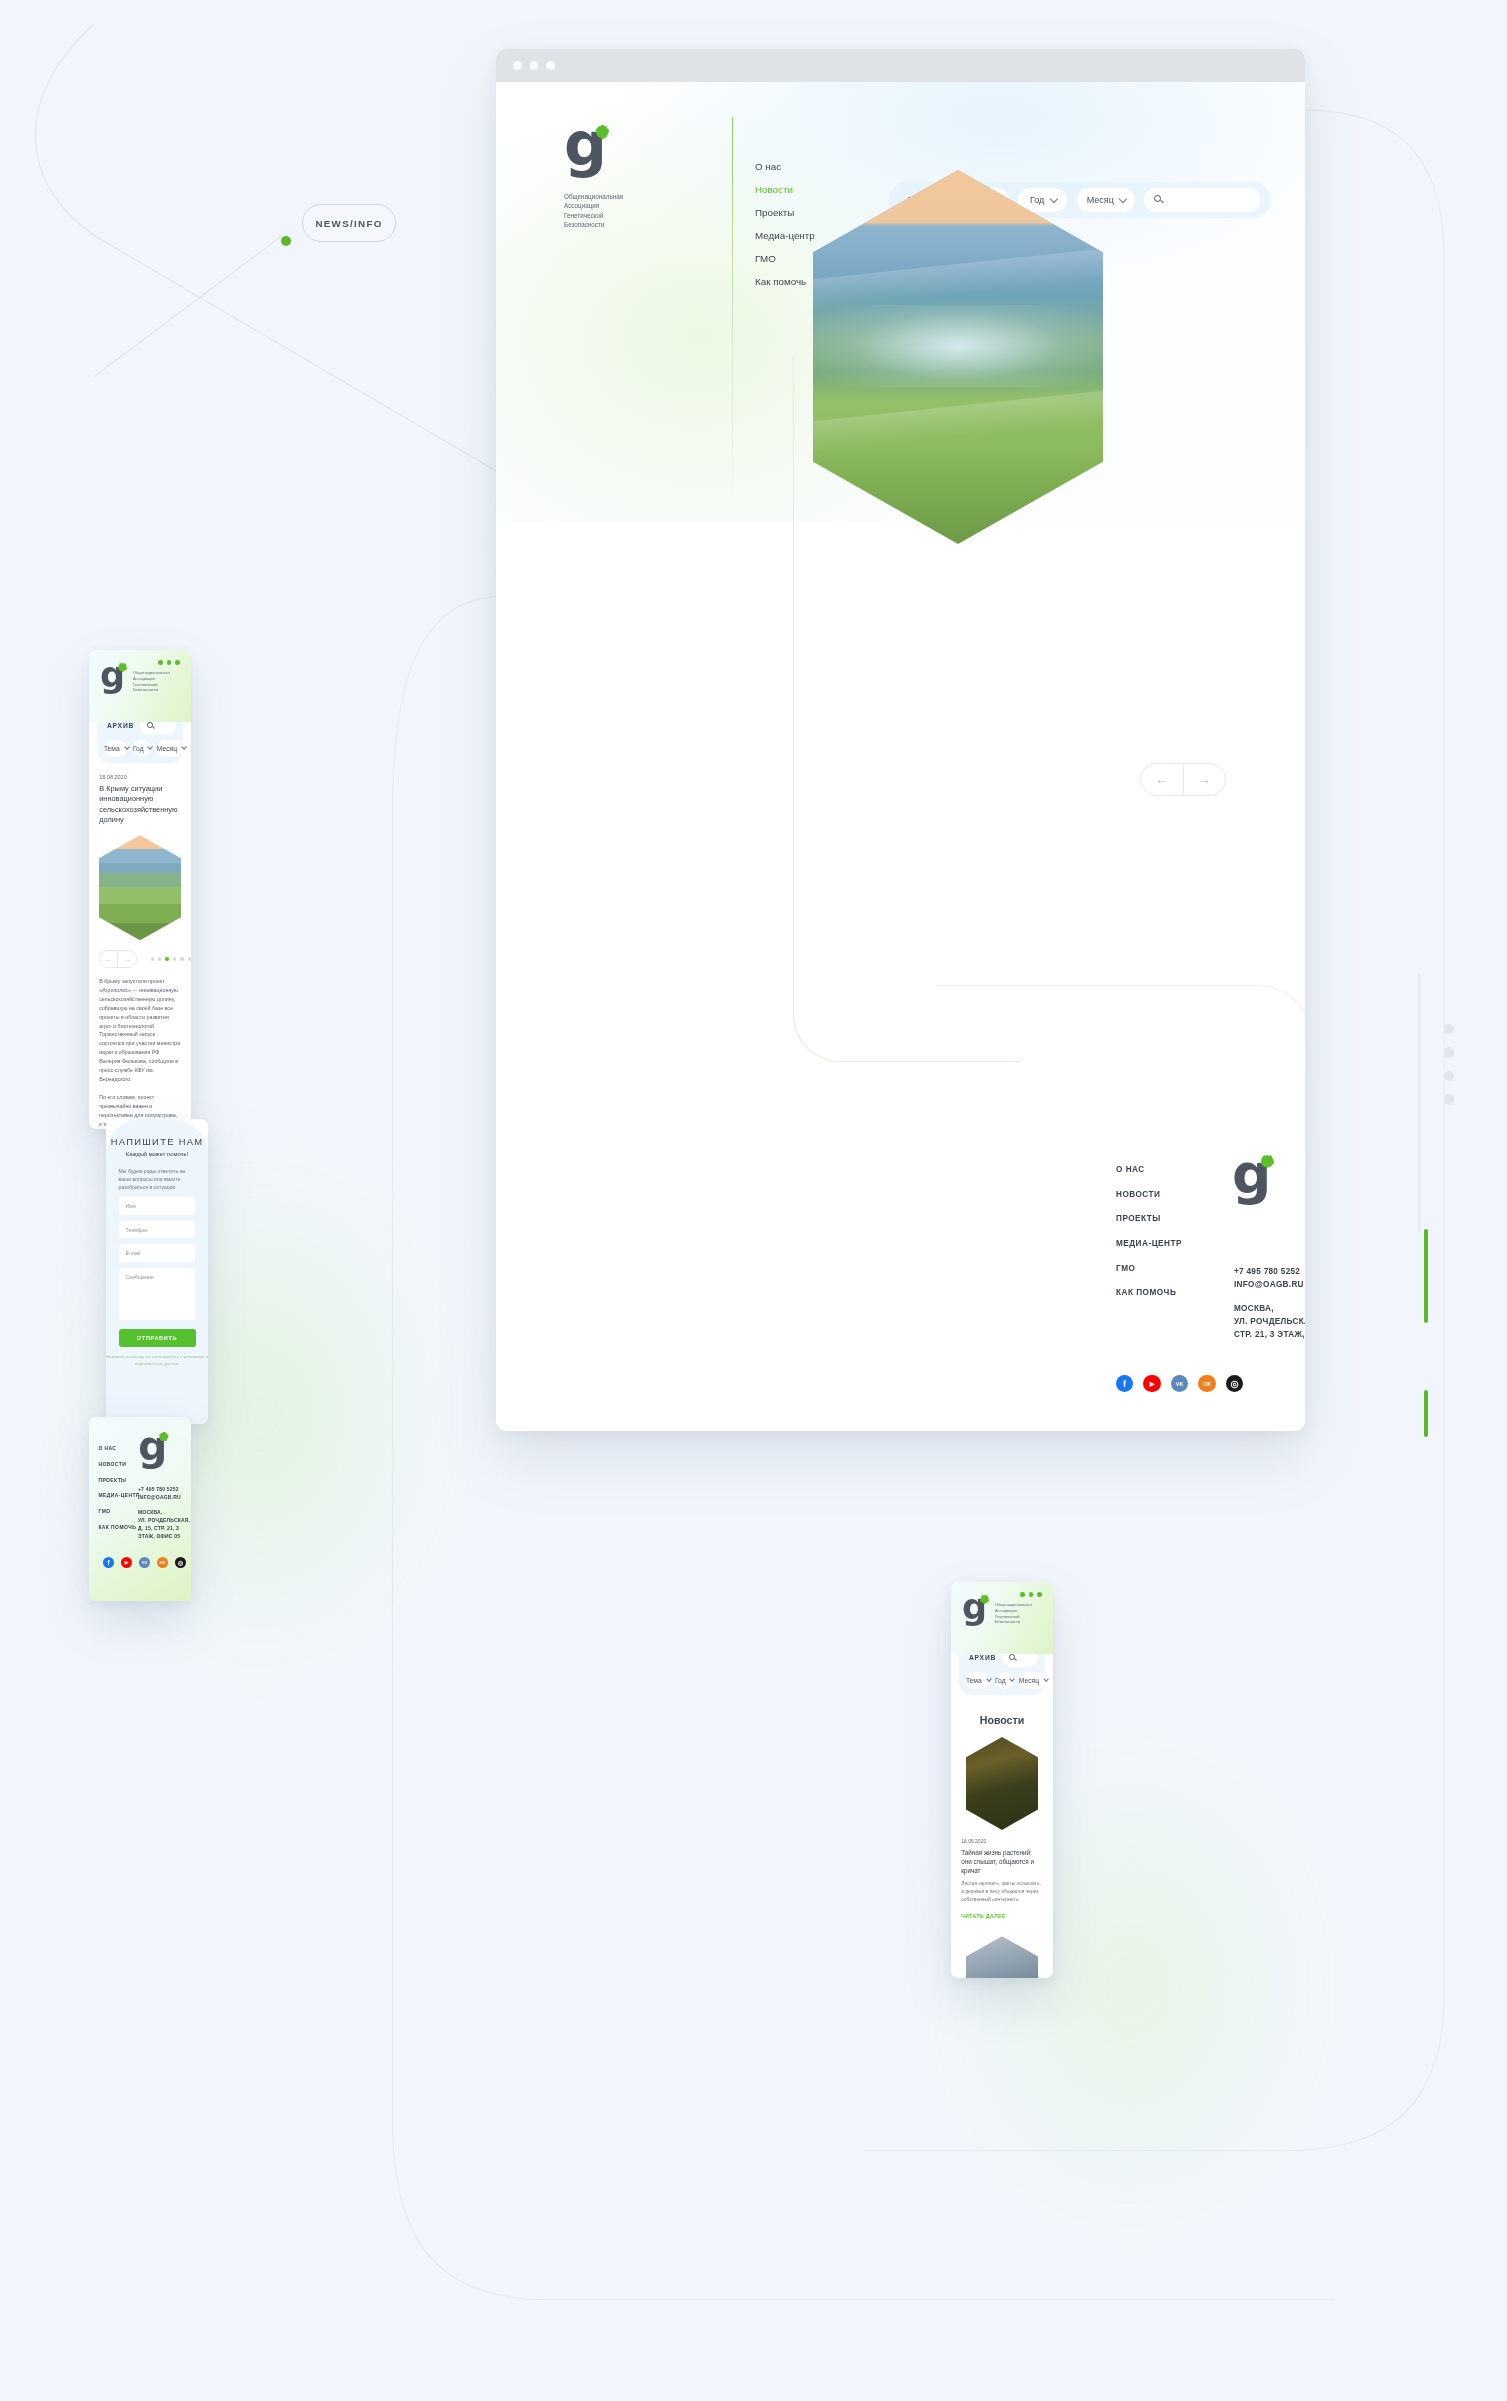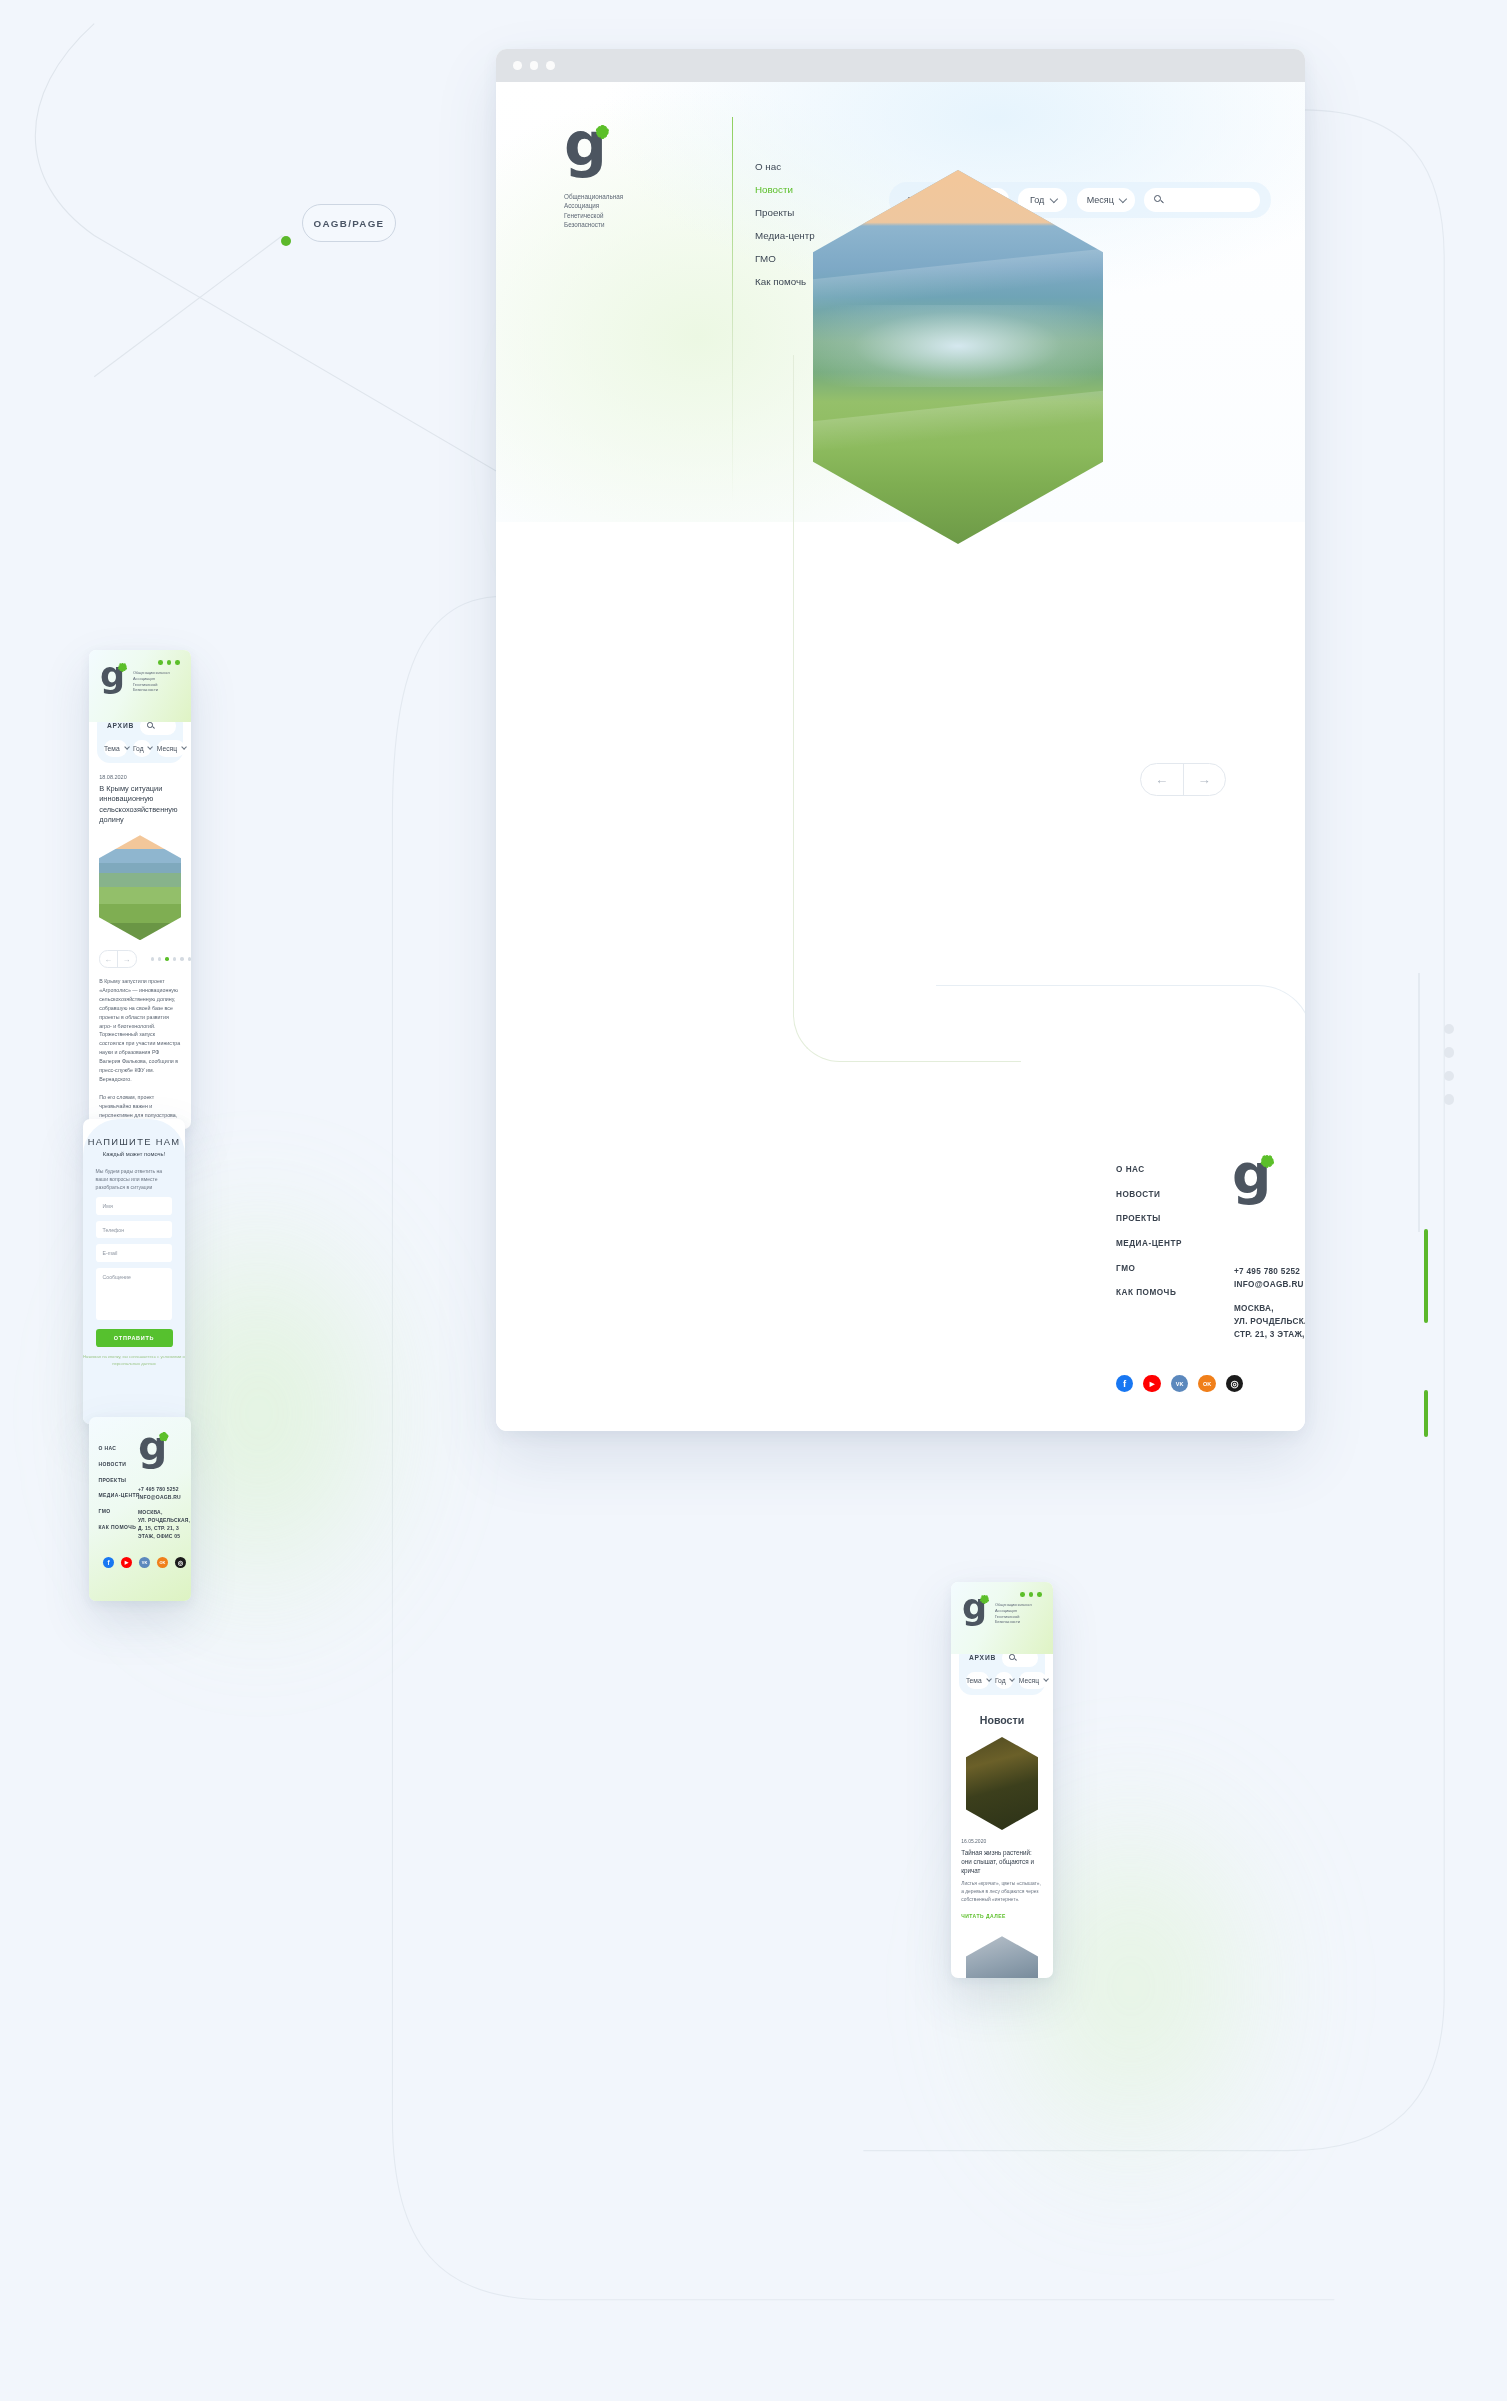--- a/index.html
+++ b/index.html
@@ -166,21 +166,21 @@
     background:linear-gradient(180deg,#f3c79a 0 13%,#8fb6cf 13% 27%,#7fa9bd 27% 36%,#87b38b 36% 50%,#93bf6a 50% 66%,#7fae52 66% 84%,#6a9645 84% 100%); }
   .pl-nav { display:flex; align-items:center; margin:10.2px 0 0 10.2px; gap:14px; }
   .pl-arrows { width:47px; height:17.3px; border:0.8px solid #e3e8ee; border-radius:8.6px; display:flex; }
   .pl-arrows div { flex:1; display:flex; align-items:center; justify-content:center; color:#b3bcc6; font-size:7.9px; }
   .pl-arrows div:first-child { border-right:0.8px solid #e3e8ee; }
   .pl-dots { display:flex; gap:3.9px; }
   .pl-dots i { width:3.5px; height:3.5px; border-radius:50%; background:#d4dae1; display:block; }
   .pl-dots i.on { background:#5cbf2a; }
   .pl-para { font-size:5.3px; line-height:1.68; color:#5a6471; margin:9.4px 10.2px 0; }
 
-  #phone-left-form { left:83px; top:1119px; width:102px; height:305px; }
+  #phone-left-form { left:106px; top:1119px; width:102px; height:305px; }
   .plf { height:100%; background:#edf5fd; border-top-left-radius:36px; border-top-right-radius:36px; }
   .plf-t { text-align:center; font-size:9.4px; letter-spacing:1.3px; color:#3c4652; padding-top:17.3px; }
   .plf-s { text-align:center; font-size:5.8px; color:#39434f; margin-top:3.9px; }
   .plf-l { font-size:5.1px; color:#6c7684; line-height:1.6; margin:9.4px 12.6px 0; }
   .plf-i { margin:6.3px 12.6px 0; height:17.3px; background:#fff; border-radius:3.1px; display:flex;
     align-items:center; padding-left:7px; font-size:5.2px; color:#8d95a1; }
   .plf-i.ta { height:52px; align-items:flex-start; padding-top:5.5px; }
   .plf-b { margin:9.4px auto 0; width:77px; height:17.3px; background:#56c12e; border-radius:3.1px;
     color:#fff; font-size:5.5px; font-weight:700; letter-spacing:0.7px; display:flex;
     align-items:center; justify-content:center; border:none; cursor:pointer; }
@@ -220,21 +220,21 @@
     <path d="M1660 140 C 1800 140, 1840 220, 1840 330 L 1840 2540 C 1840 2680, 1770 2740, 1640 2740 L 1100 2740" fill="none" stroke="#e3e9f0" stroke-width="1.4"></path>
     <path d="M360 300 L 120 480" fill="none" stroke="#dfe5ec" stroke-width="1.4"></path>
   </svg>
   <div class="blob blob-a"></div>
   <div class="blob blob-b"></div>
   <div class="blob blob-c"></div>
   <div class="blob blob-d"></div>
 </div>
 
 <div class="pill-dot"></div>
-<div class="pill-label">OAGB/PAGE</div>
+<div class="pill-label">NEWS/INFO</div>
 
 <div class="rail-line"></div>
 <div class="rail">
   <i></i>
     <i></i>
     <i></i>
     <i></i>
 </div>
 <div class="green-bar-1"></div>
 <div class="green-bar-2"></div>

